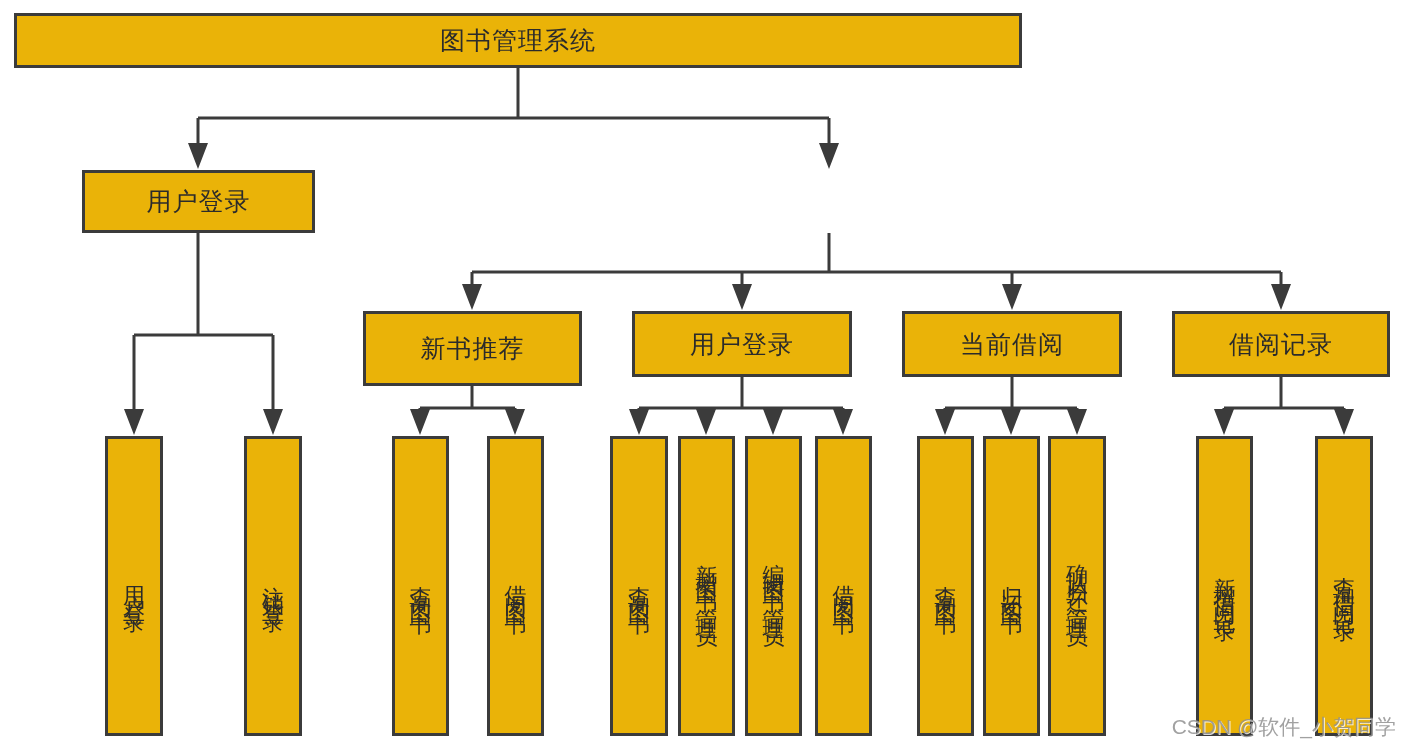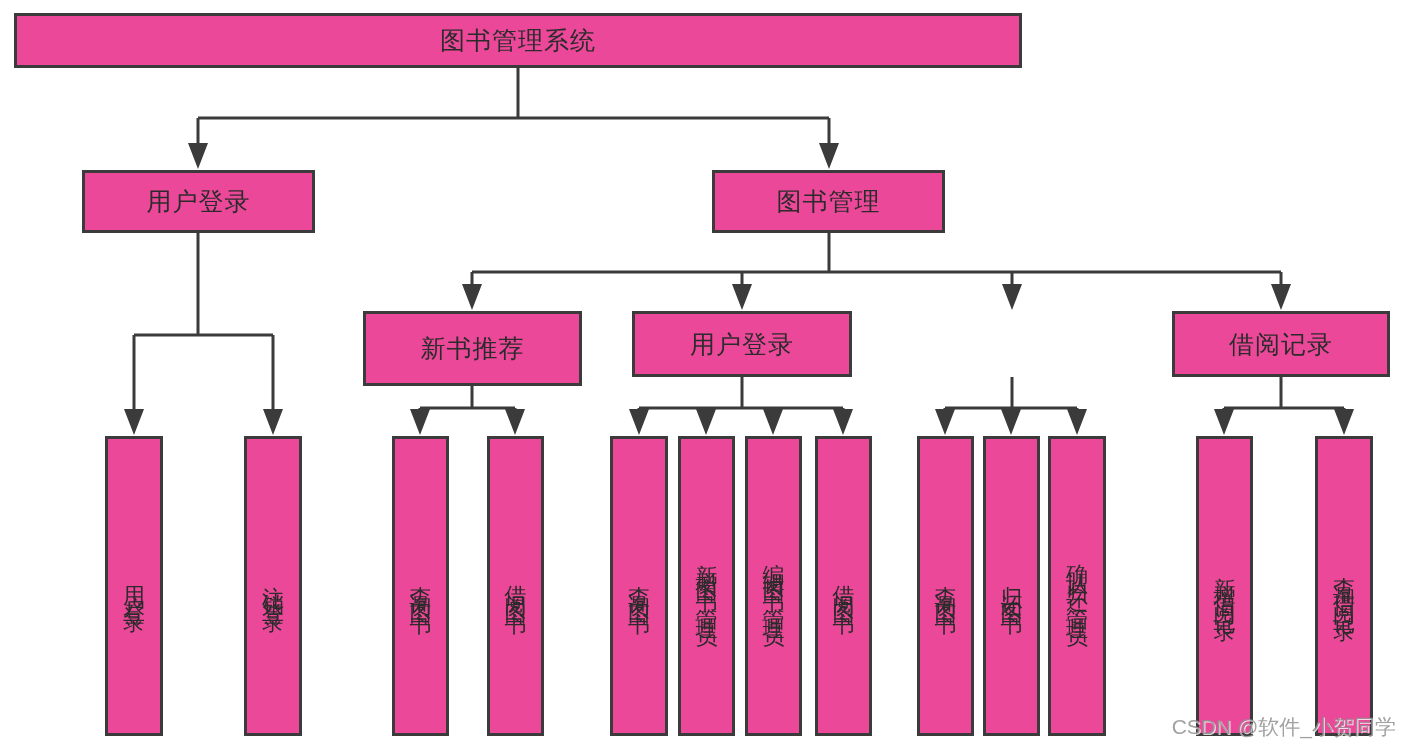--- a/index.html
+++ b/index.html
@@ -18,21 +18,21 @@
   .connectors {
     position: absolute;
     left: 0;
     top: 0;
     z-index: 1;
   }
   .node {
     position: absolute;
     box-sizing: border-box;
     border: 3px solid #3b3b3b;
-    background: #ec4899;
+    background: #eab308;
     display: flex;
     align-items: center;
     justify-content: center;
     z-index: 2;
   }
   .node .hlabel {
     font-size: 25px;
     color: #2b2b2b;
     letter-spacing: 1px;
     white-space: nowrap;
@@ -82,29 +82,29 @@
              M1214,409L1234,409L1224,435Z M1334,409L1354,409L1344,435Z" fill="#3b3b3b" stroke="none"></path>
   </svg>
 
   <div class="node" style="left:14px;top:13px;width:1008px;height:55px">
     <span class="hlabel">图书管理系统</span>
   </div>
 
   <div class="node" style="left:82px;top:170px;width:233px;height:63px">
     <span class="hlabel">用户登录</span>
   </div>
-  <div class="node" style="left:712px;top:170px;width:233px;height:63px">
-    <span class="hlabel">图书管理</span>
-  </div>
 
   <div class="node" style="left:363px;top:311px;width:219px;height:75px">
     <span class="hlabel">新书推荐</span>
   </div>
   <div class="node" style="left:632px;top:311px;width:220px;height:66px">
     <span class="hlabel">用户登录</span>
+  </div>
+  <div class="node" style="left:902px;top:311px;width:220px;height:66px">
+    <span class="hlabel">当前借阅</span>
   </div>
   <div class="node" style="left:1172px;top:311px;width:218px;height:66px">
     <span class="hlabel">借阅记录</span>
   </div>
 
   <div class="node" style="left:105px;top:436px;width:58px;height:300px">
     <span class="vlabel">用户登录</span>
   </div>
   <div class="node" style="left:244px;top:436px;width:58px;height:300px">
     <span class="vlabel">注销登录</span>

